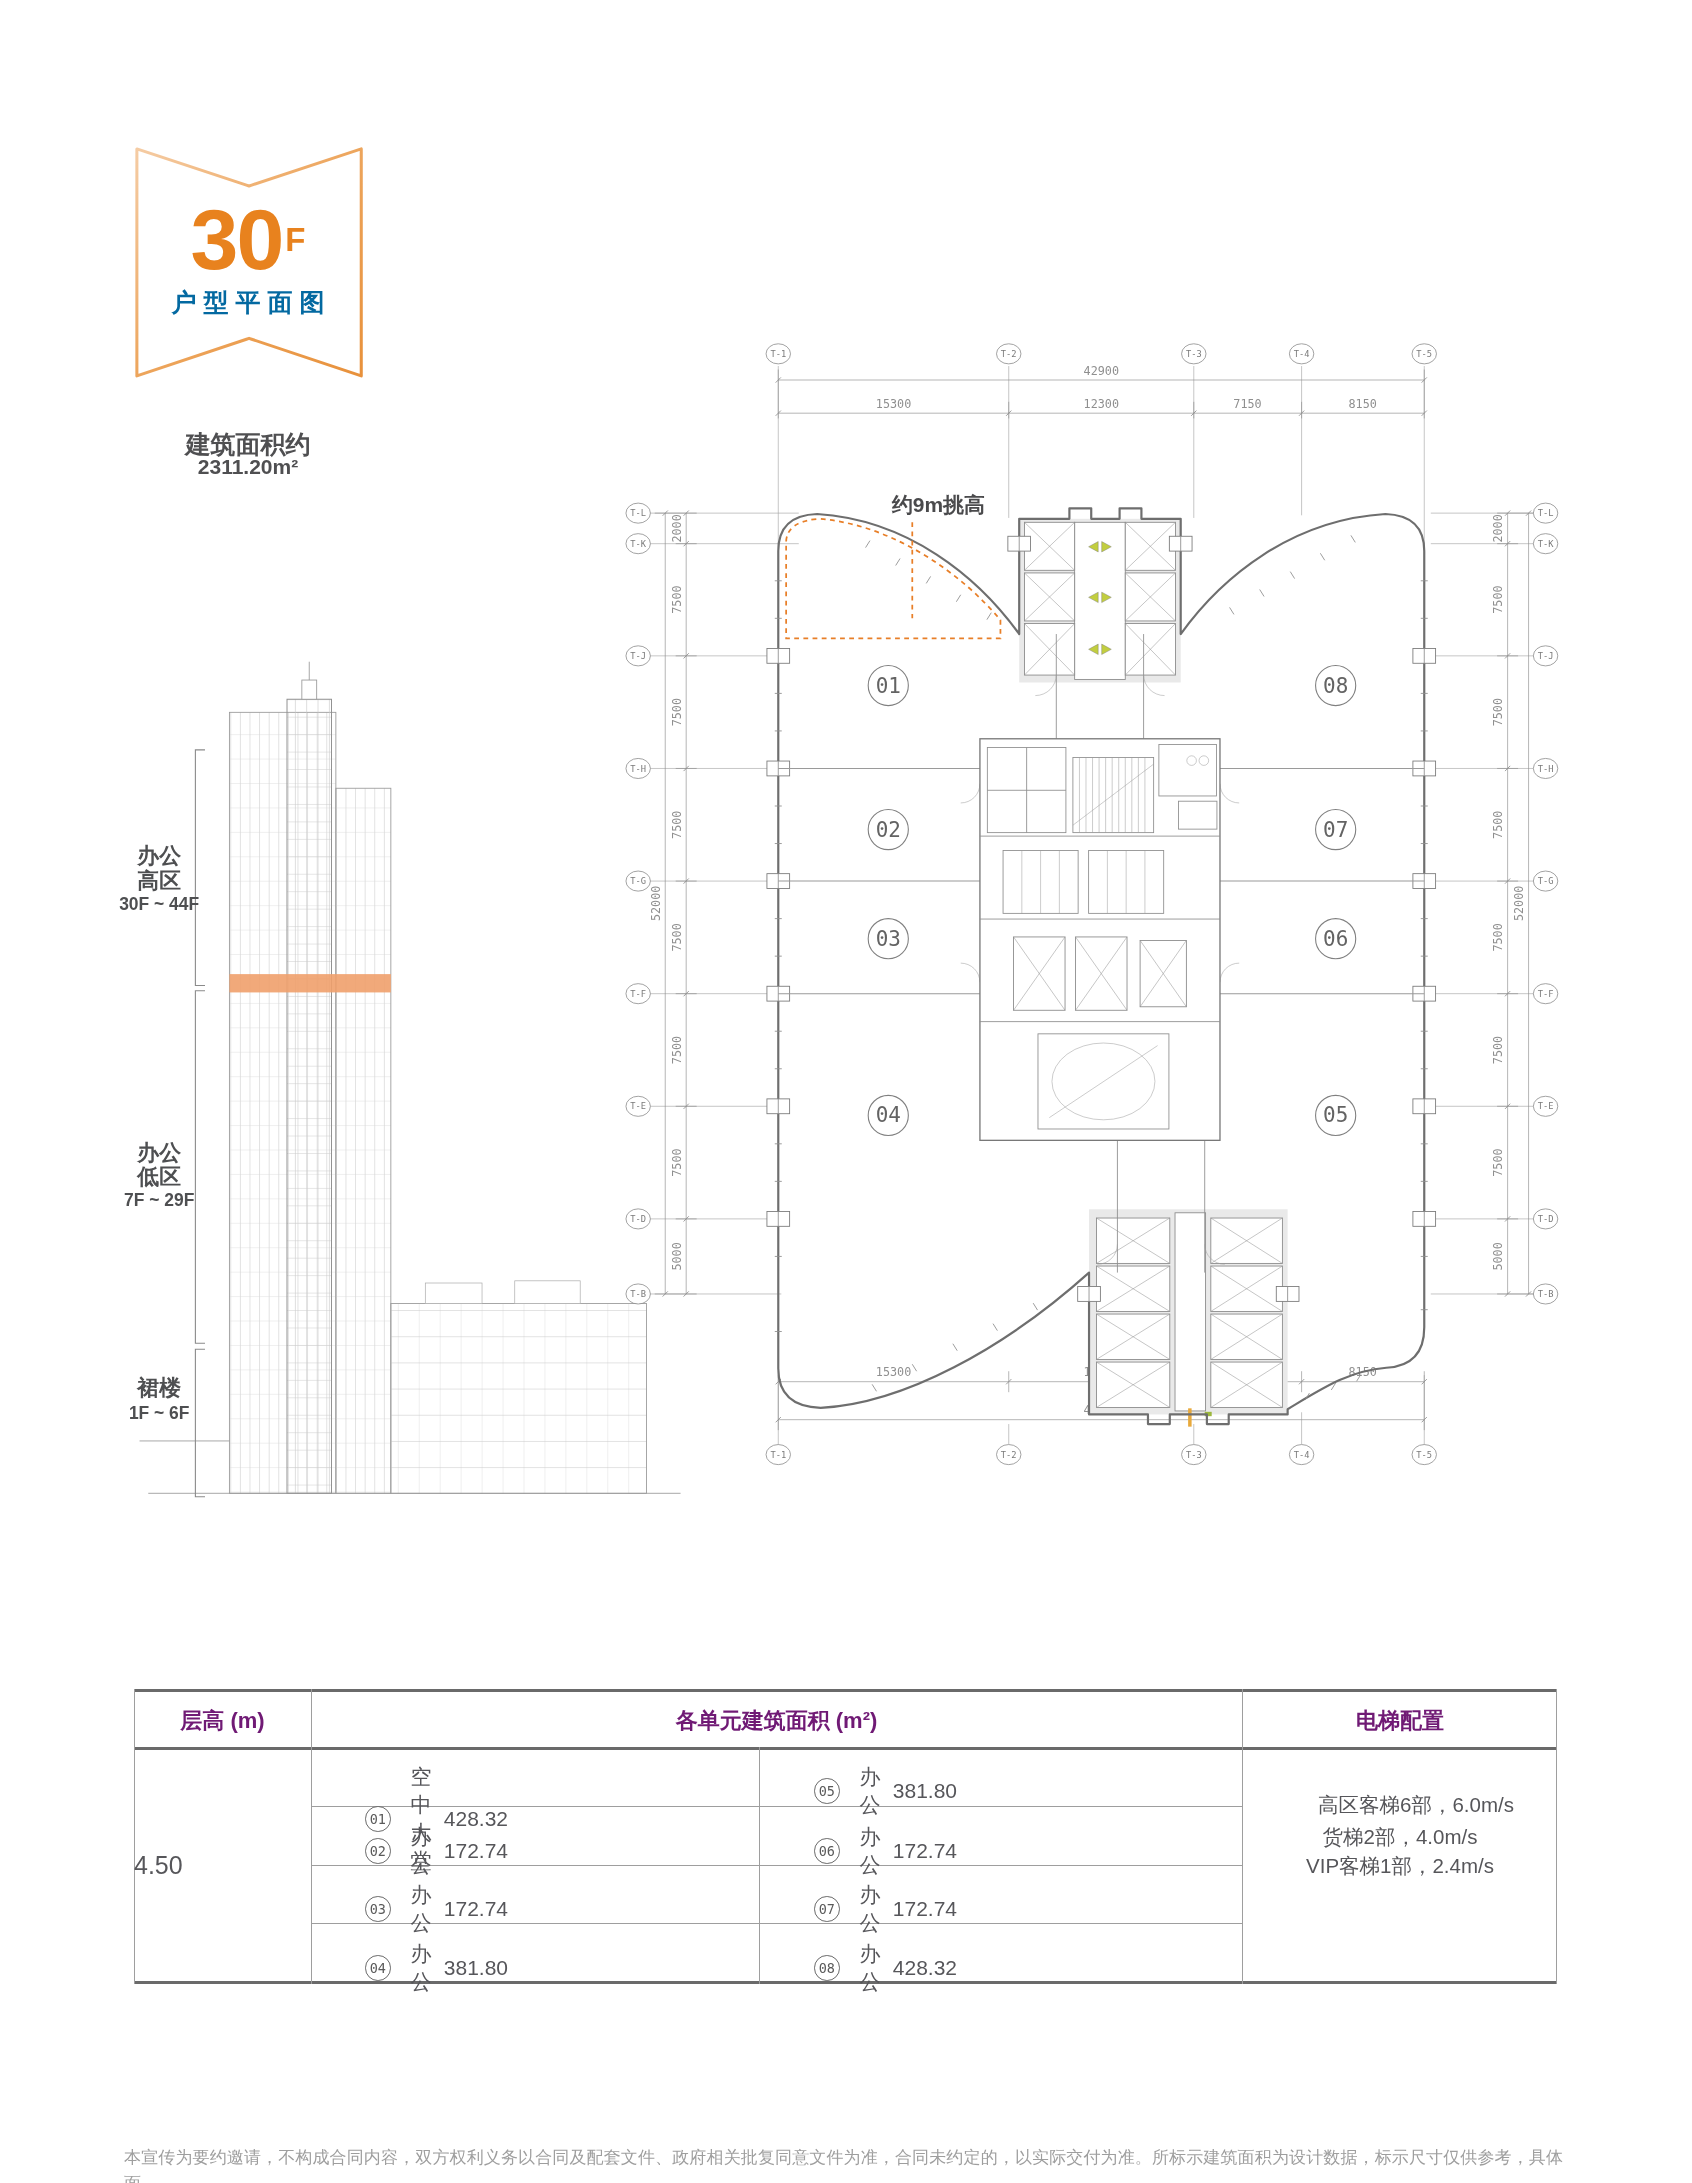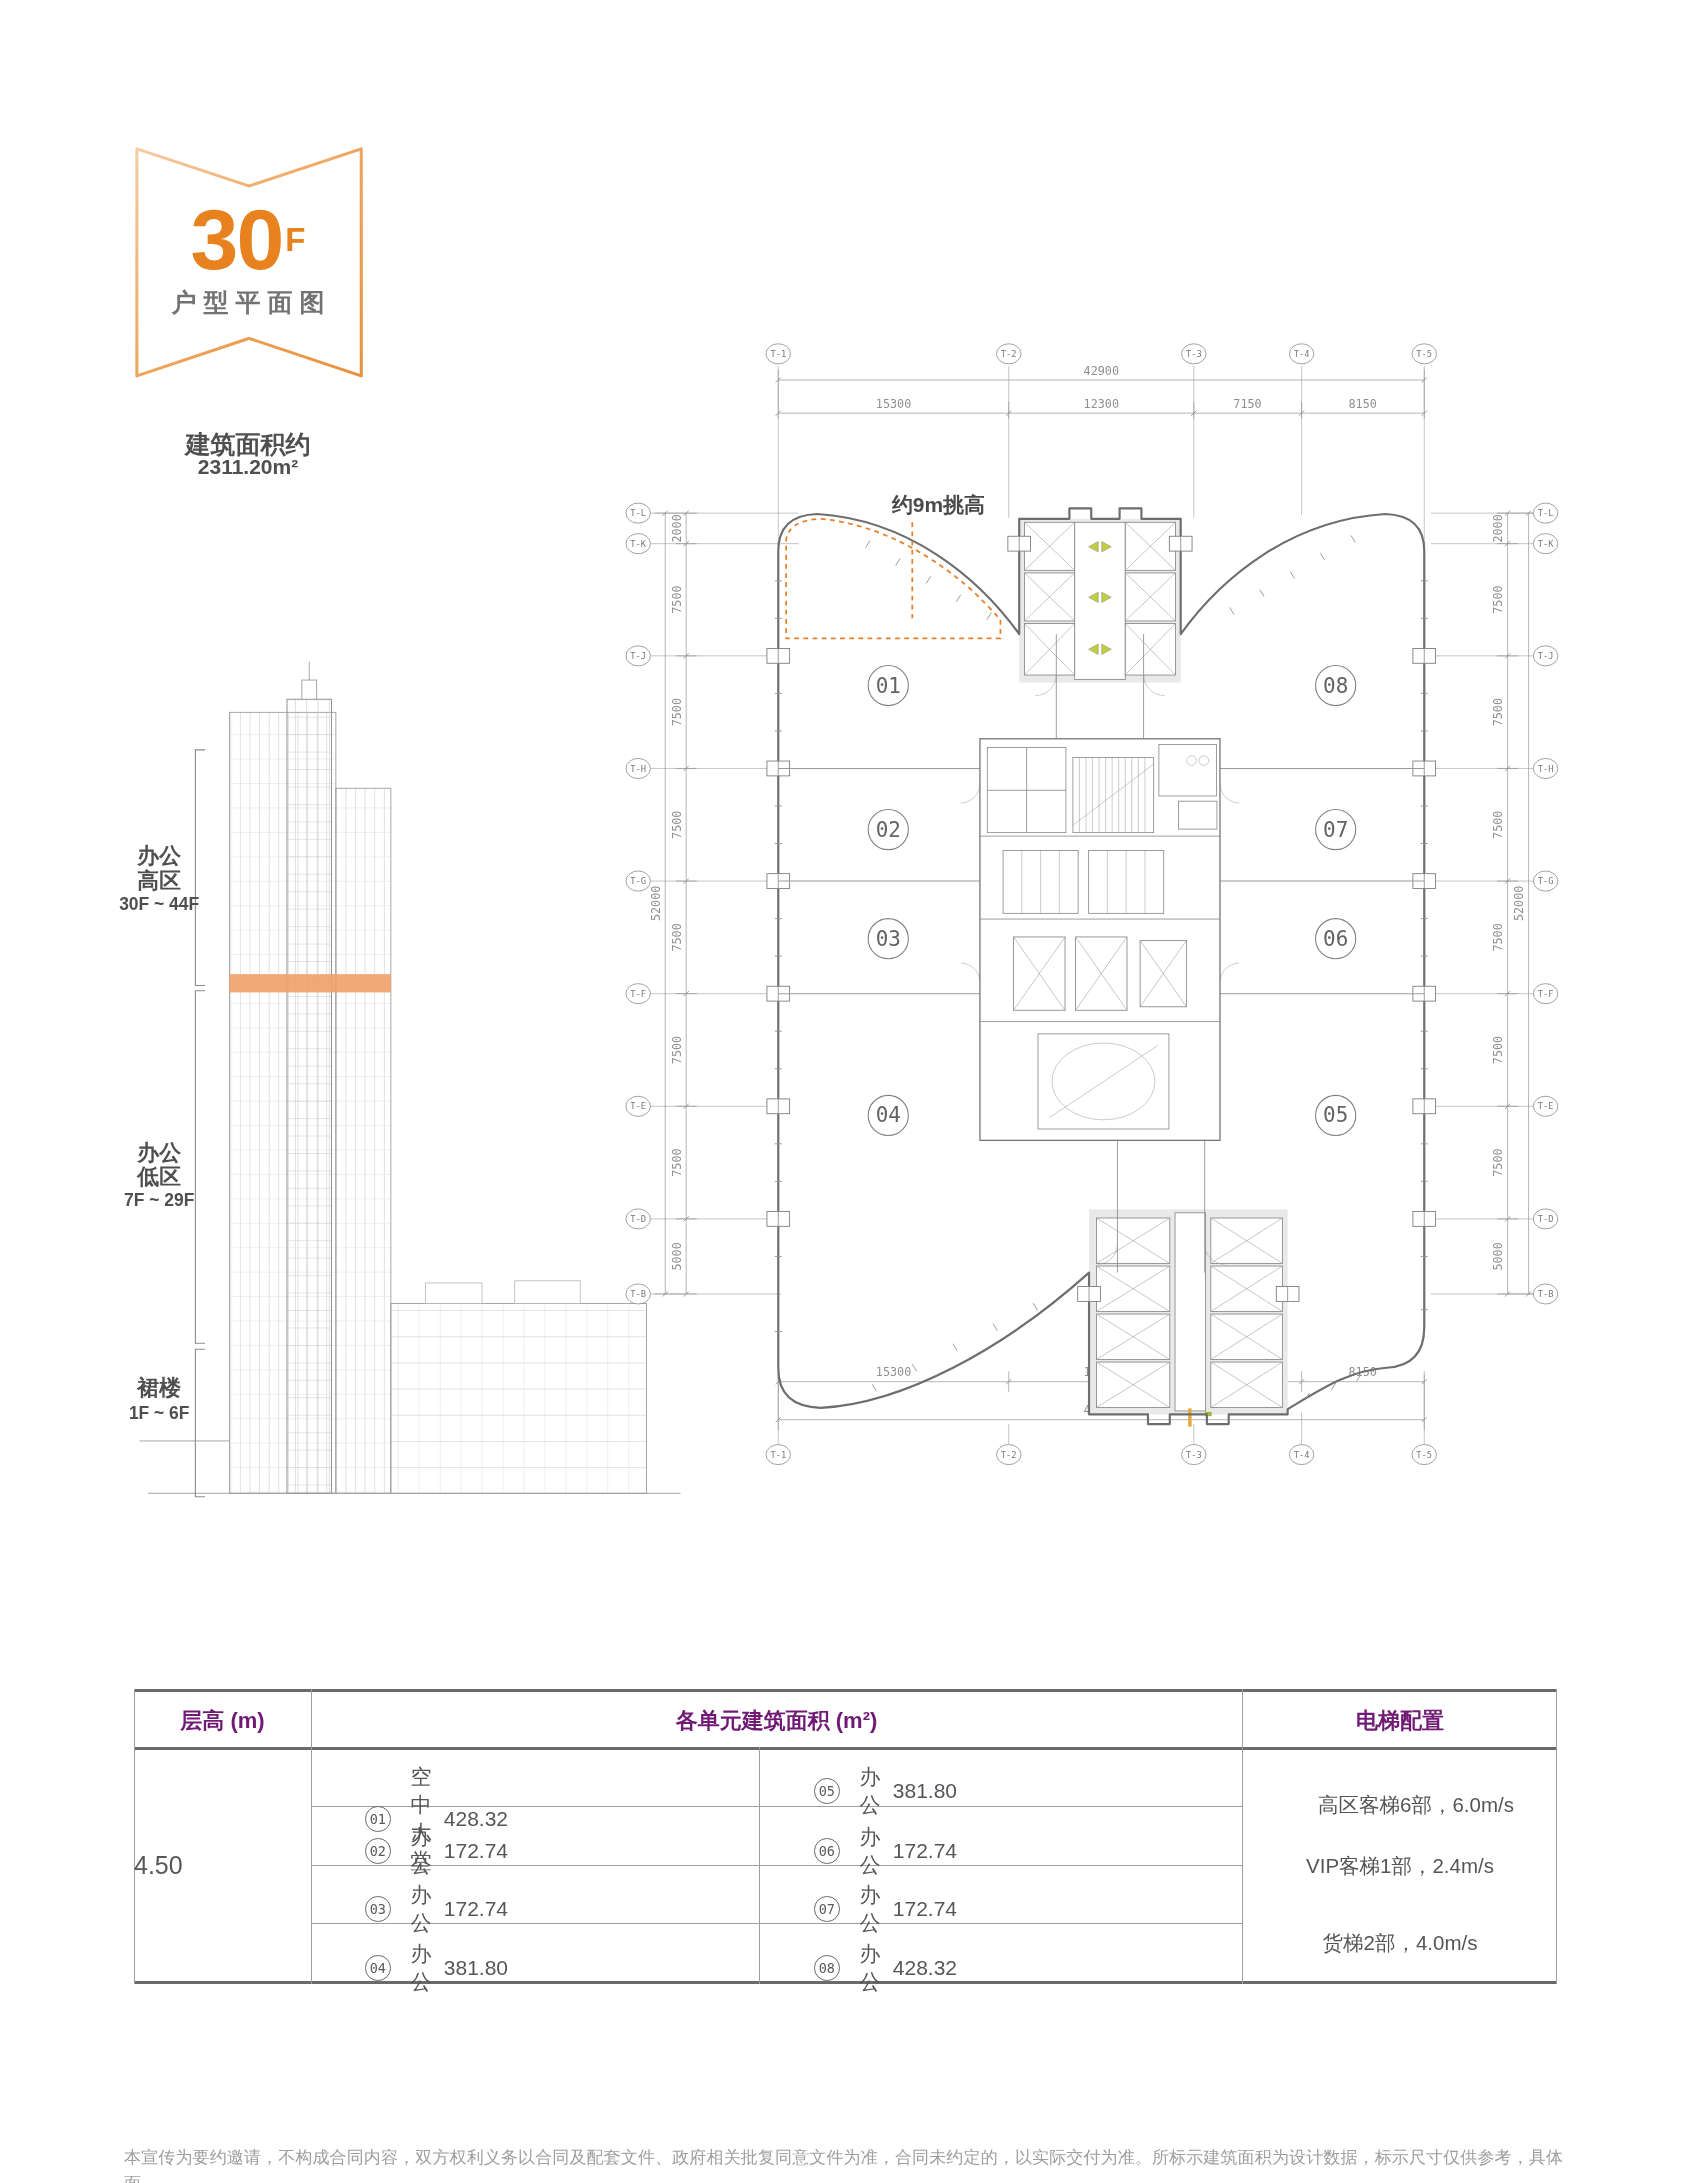--- a/index.html
+++ b/index.html
@@ -7,21 +7,21 @@
     width:1693px;height:2297px;position:relative;background:#FFFFFF;
     font-family:"Liberation Sans",sans-serif;overflow:hidden;
   }
   .abs{position:absolute;}
   
   .badge-num-row{position:absolute;left:136px;top:196px;width:224px;display:flex;
     justify-content:center;align-items:center;color:#E8821E;}
   .badge-num{font-size:86px;font-weight:bold;line-height:1;letter-spacing:-1.7px;}
   .badge-suffix{font-size:33px;font-weight:bold;line-height:1;margin-left:2.6px;}
   .badge-title{position:absolute;left:136px;top:286px;width:224px;text-align:center;
-    color:#737373;font-size:25px;font-weight:bold;letter-spacing:7px;text-indent:7px;}
+    color:#0369a1;font-size:25px;font-weight:bold;letter-spacing:7px;text-indent:7px;}
   .area-label{position:absolute;left:136px;top:428px;width:224px;text-align:center;
     color:#4F4F51;font-size:25px;font-weight:bold;}
   .area-value{position:absolute;left:136px;top:455px;width:224px;text-align:center;
     color:#4F4F51;font-size:21px;font-weight:bold;}
   
   .ln{stroke:#A8A8A8;stroke-width:1.5;fill:none;}
   .dimln{stroke:#8F8F8F;stroke-width:1.5;fill:none;}
   .slash{stroke:#8F8F8F;stroke-width:2;fill:none;}
   .tick{stroke:#8F8F8F;stroke-width:2;fill:none;}
   .dimtxt{font-family:"DejaVu Sans Mono",monospace;font-size:27px;fill:#8F8F8F;text-anchor:middle;}
@@ -424,20 +424,20 @@
     <span class="ucarea">172.74</span>
   </div>
   <div class="unit-cell" style="left:814px;top:1940px;">
     <span class="circ">08</span>
     <span class="ucname">办公</span>
     <span class="ucarea">428.32</span>
   </div>
 
   <div class="lift-line" style="left:1258px;top:1791px;">高区客梯6部，6.0m/s</div>
   <div class="lift-line" style="left:1242px;top:1852px;">VIP客梯1部，2.4m/s</div>
-  <div class="lift-line" style="left:1242px;top:1929px;">货梯2部，4.0m/s</div>
+  <div class="lift-line" style="left:1242px;top:1823px;">货梯2部，4.0m/s</div>
 </div>
 
 <div class="disc" style="top:2145px;">
   <div class="j">本宣传为要约邀请，不构成合同内容，双方权利义务以合同及配套文件、政府相关批复同意文件为准，合同未约定的，以实际交付为准。所标示建筑面积为设计数据，标示尺寸仅供参考，具体面</div>
 
 </div>
 
 
 </body></html>

